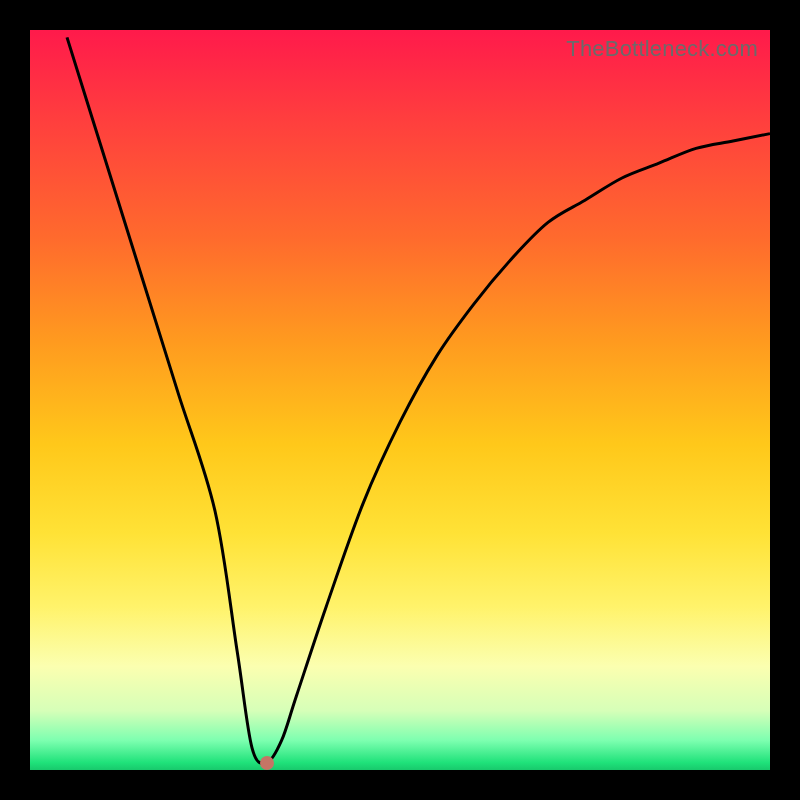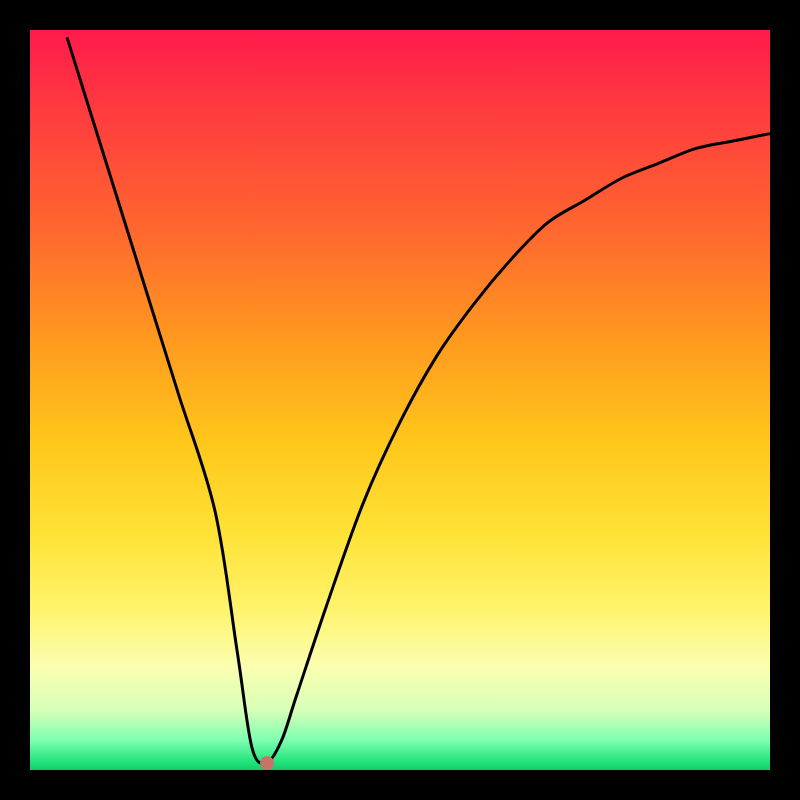--- a/index.html
+++ b/index.html
@@ -58,19 +58,20 @@
     border-radius: 50%;
     background: #c57565;
     transform: translate(-50%, -50%);
   }
 </style>
 </head>
 <body>
 
 <div class="frame">
 
+  <div class="watermark">TheBottleneck.com</div>
 
   <svg class="curve" viewBox="0 0 740 740" preserveAspectRatio="none">
     <path d="M 37 7.399999999999977 C 43.166666666666664 27.133333333333326, 61.666666666666664 86.3333333333334, 74 125.80000000000007 C 86.33333333333333 165.26666666666674, 98.66666666666667 204.73333333333335, 111 244.2 C 123.33333333333333 283.66666666666663, 135.66666666666666 323.1333333333333, 148 362.59999999999997 C 160.33333333333334 402.0666666666666, 175.13333333333333 437.8333333333333, 185 481 C 194.86666666666667 524.1666666666666, 201.03333333333336 582.1333333333333, 207.20000000000002 621.6 C 213.36666666666667 661.0666666666667, 217.06666666666666 699.3, 222 717.8 C 226.93333333333334 736.3, 231.86666666666667 733.8333333333334, 236.8 732.6 C 241.73333333333335 731.3666666666667, 246.66666666666669 721.5, 251.60000000000002 710.4 C 256.53333333333336 699.3, 259 688.2, 266.4 666 C 273.79999999999995 643.8, 284.9 609.2666666666667, 296 577.2 C 307.1 545.1333333333334, 320.6666666666667 504.43333333333334, 333 473.6 C 345.3333333333333 442.7666666666667, 357.66666666666663 416.86666666666673, 370 392.20000000000005 C 382.33333333333337 367.53333333333336, 394.66666666666674 345.3333333333333, 407.00000000000006 325.59999999999997 C 419.33333333333337 305.8666666666666, 431.6666666666667 289.8333333333333, 444 273.8 C 456.3333333333333 257.7666666666667, 468.6666666666667 242.9666666666667, 481 229.40000000000003 C 493.3333333333333 215.83333333333337, 505.6666666666667 202.26666666666665, 518 192.39999999999998 C 530.3333333333334 182.5333333333333, 542.6666666666666 177.59999999999994, 555 170.19999999999993 C 567.3333333333334 162.79999999999993, 579.6666666666666 154.16666666666666, 592 148 C 604.3333333333334 141.83333333333334, 616.6666666666666 138.13333333333338, 629 133.20000000000005 C 641.3333333333334 128.2666666666667, 653.6666666666666 122.09999999999998, 666 118.39999999999998 C 678.3333333333334 114.69999999999997, 690.6666666666666 113.46666666666665, 703 111 C 715.3333333333334 108.53333333333335, 733.8333333333334 104.83333333333336, 740 103.60000000000002" fill="none" stroke="#000" stroke-width="3"></path>
   </svg>
 
   <div class="dot" style="left: 236.8px; top: 732.6px; background: rgb(197, 117, 101);"></div>
 </div>
 
 </body></html>

